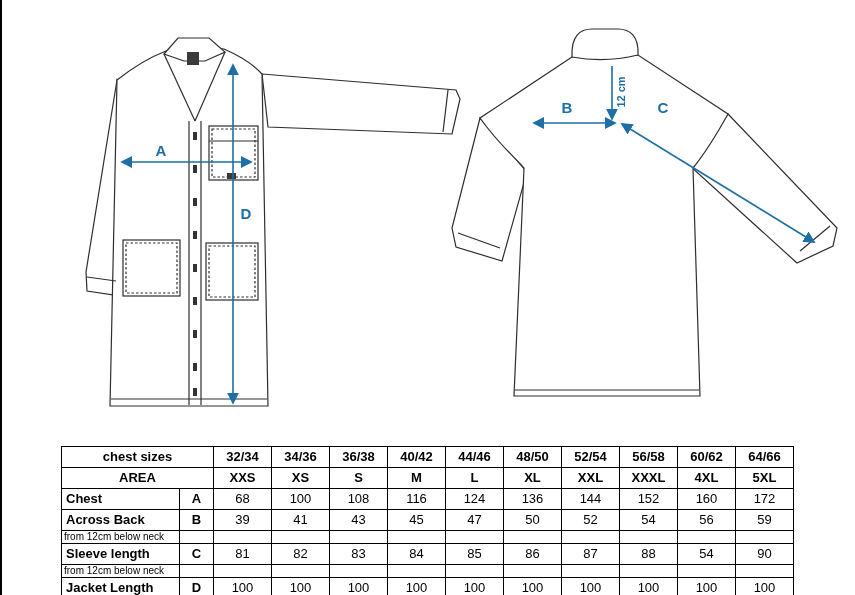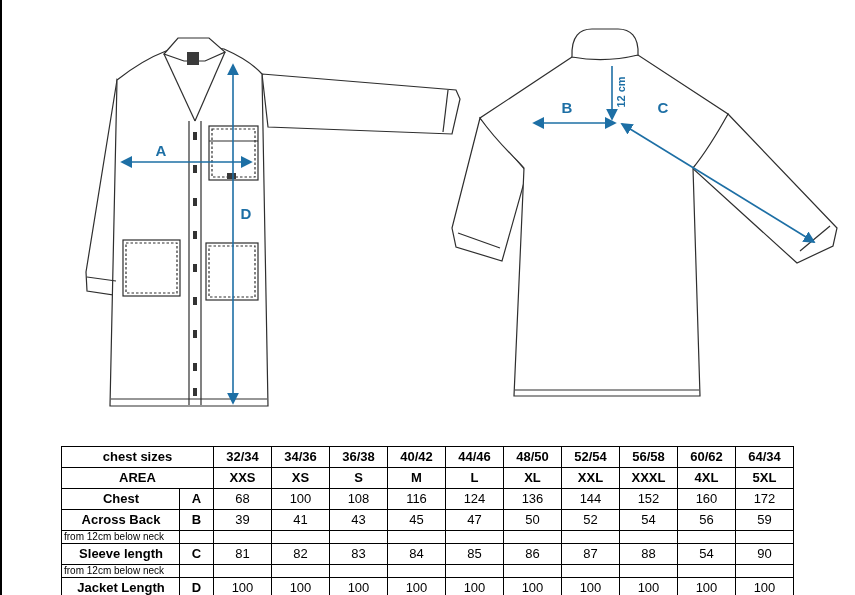--- a/index.html
+++ b/index.html
@@ -18,21 +18,21 @@
     line-height: 1.2;
     overflow: hidden;
     white-space: nowrap;
   }
   .col-label { width: 118px; }
   .col-area  { width: 34px; }
   .col-size  { width: 58px; }
   .corner { font-weight: bold; font-size: 12px; }
   .size-code { font-weight: bold; font-size: 11px; }
   .size-name { font-weight: bold; font-size: 13px; }
-  td.rowlabel { text-align: center; font-weight: bold; font-size: 13px; padding-left: 4px; }
+  td.rowlabel { text-align: left; font-weight: bold; font-size: 13px; padding-left: 4px; }
   td.area { font-weight: bold; }
   tr.note-row th, tr.note-row td { height: 13px; font-size: 10px; padding: 0 2px; }
   tr.note-row td.note { text-align: left; font-weight: normal; }
 </style>
 </head>
 <body>
 
 <div class="page">
   <div class="left-edge"></div>
 
@@ -123,21 +123,21 @@
         <th colspan="2" class="corner">chest sizes</th>
         <th class="size-code">32/34</th>
         <th class="size-code">34/36</th>
         <th class="size-code">36/38</th>
         <th class="size-code">40/42</th>
         <th class="size-code">44/46</th>
         <th class="size-code">48/50</th>
         <th class="size-code">52/54</th>
         <th class="size-code">56/58</th>
         <th class="size-code">60/62</th>
-        <th class="size-code">64/34</th>
+        <th class="size-code">64/66</th>
       </tr>
       <tr>
         <th colspan="2" class="corner">AREA</th>
         <th class="size-name">XXS</th>
         <th class="size-name">XS</th>
         <th class="size-name">S</th>
         <th class="size-name">M</th>
         <th class="size-name">L</th>
         <th class="size-name">XL</th>
         <th class="size-name">XXL</th>

